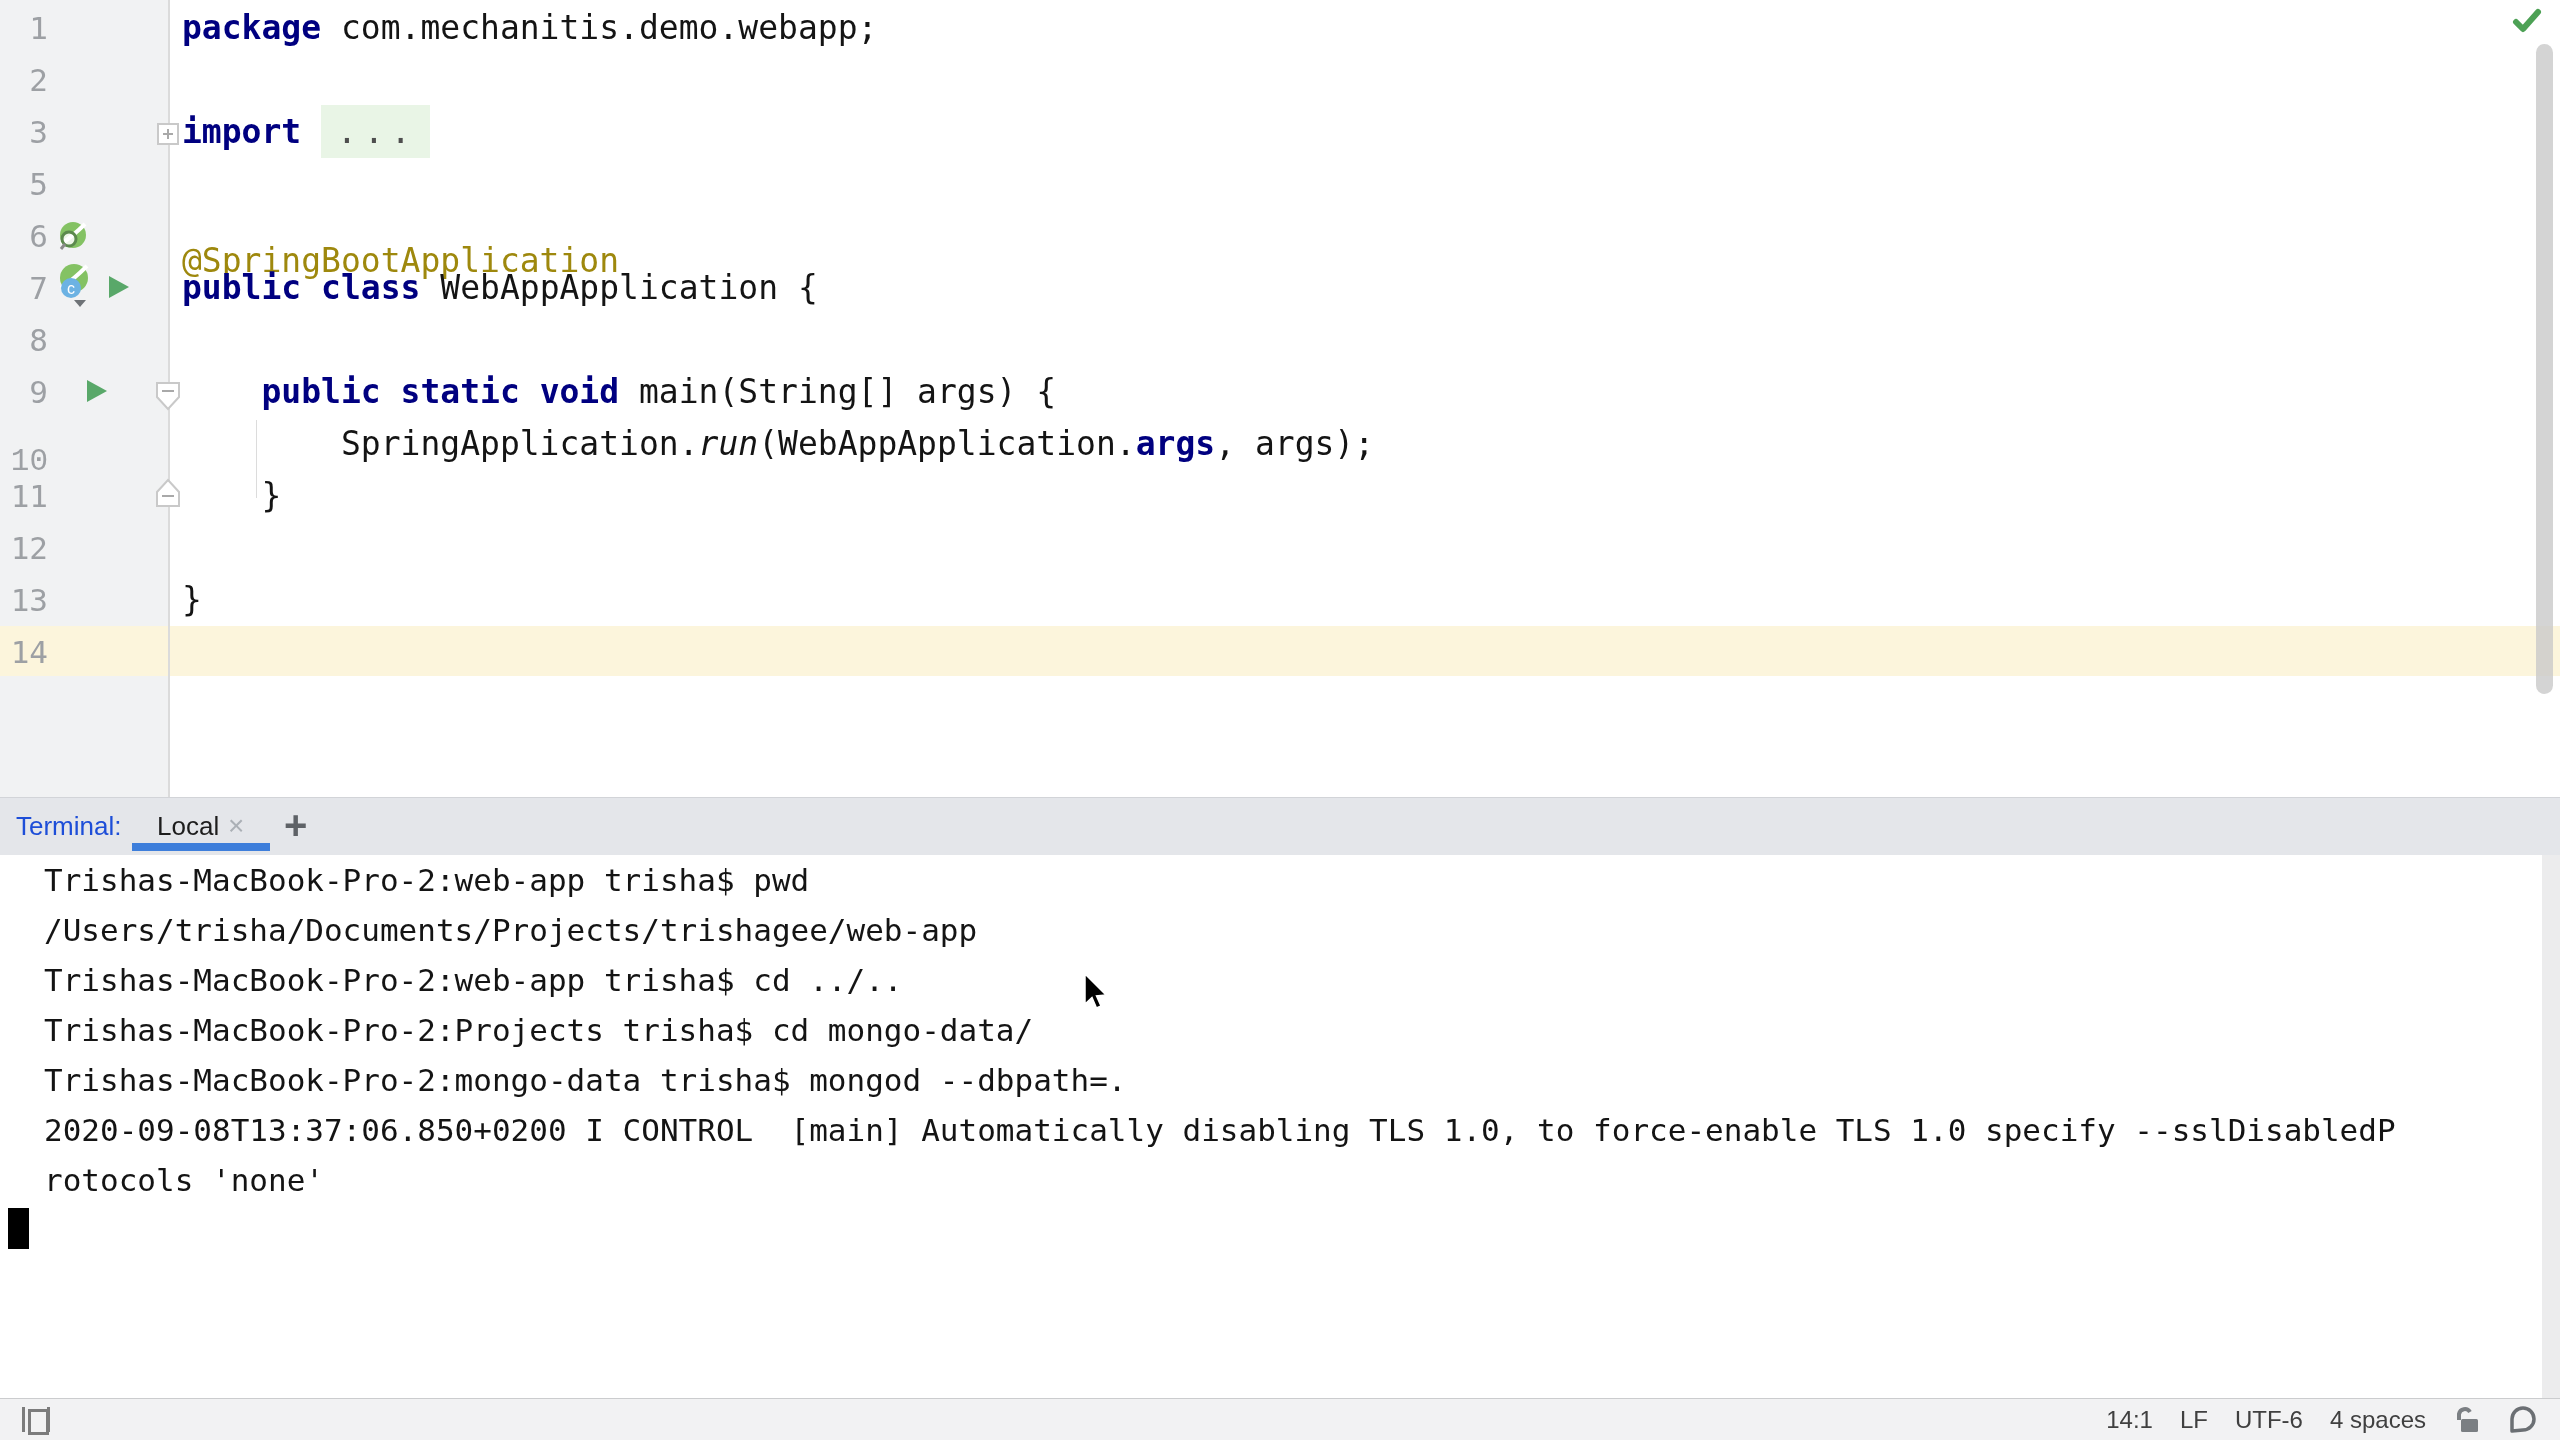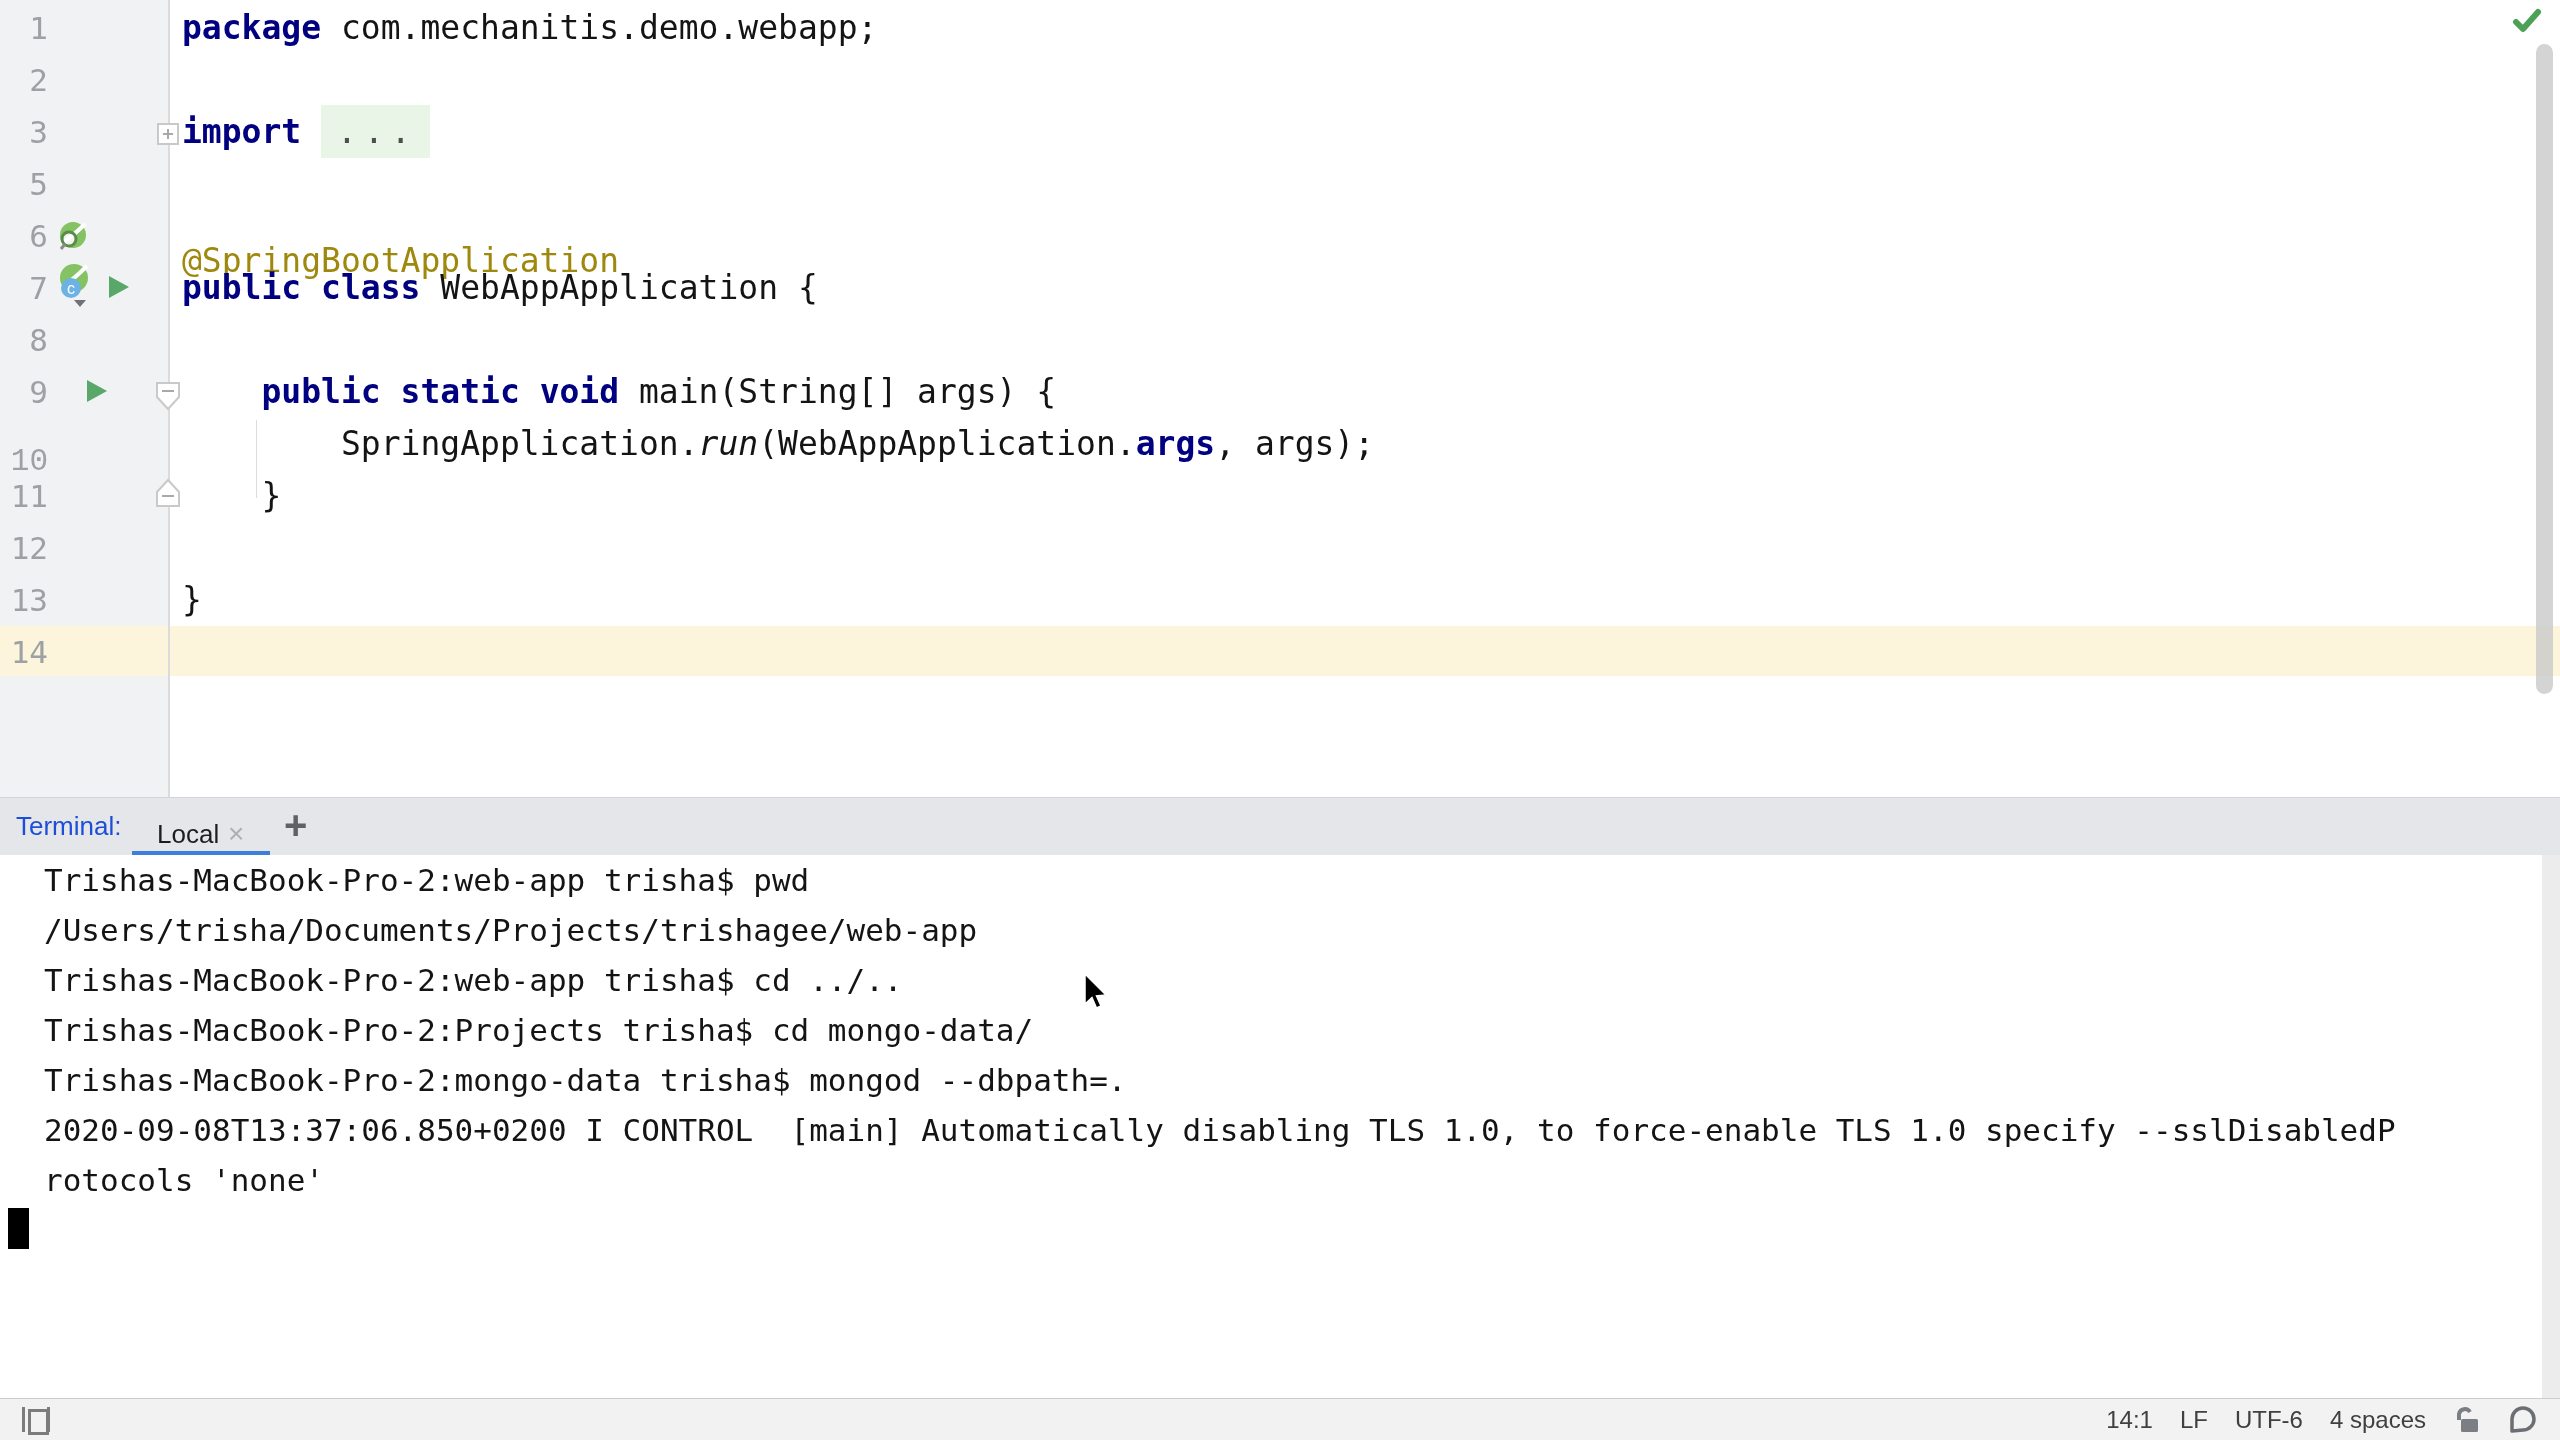--- a/index.html
+++ b/index.html
@@ -29,21 +29,21 @@
   .fold-plus:before { left:4px; top:8px; width:10px; height:2px; }
   .fold-plus:after { left:8px; top:4px; width:2px; height:10px; }
   .gutter-icon { position:absolute; }
   .scroll-thumb-editor { position:absolute; left:2536px; top:44px; width:17px; height:650px;
     background:#C9C9C9; opacity:.8; border-radius:9px; }
   .check-icon { position:absolute; left:2510px; top:4px; }
   
   .term-header { position:absolute; left:0; top:797px; width:2560px; height:58px; background:#E4E6EA;
     border-top:1px solid #D2D4D8; box-sizing:border-box; }
   .term-label { position:absolute; left:16px; top:0; height:57px; line-height:57px; font-size:26px; color:#1d4ed8; }
-  .term-tab { position:absolute; left:132px; top:8px; width:138px; height:57px; }
+  .term-tab { position:absolute; left:132px; top:0; width:138px; height:57px; }
   .term-tab-label { position:absolute; left:25px; top:0; height:57px; line-height:57px; font-size:26px; color:#1D1D1D; }
   .term-tab-close { position:absolute; left:96px; top:0; height:57px; line-height:55px; font-size:28px; color:#ABB0B6; }
   .term-tab-underline { position:absolute; left:0; bottom:4px; width:138px; height:8px; background:var(--tab-underline); }
   .term-newtab { position:absolute; left:284px; top:0; height:57px; line-height:54px; font-size:40px; color:#5E6267; font-weight:bold; }
   
   .term-body { position:absolute; left:0; top:855px; width:2560px; height:543px; background:#fff; }
   .term-line { position:absolute; left:8px; height:50px; line-height:50px; white-space:pre;
     font-family:"DejaVu Sans Mono", monospace; font-size:31px; color:#141414;margin-left:36px; }
   .term-cursor { position:absolute; left:8px; top:353px; width:21px; height:41px; background:#000; }
   .term-scroll-track { position:absolute; right:0; top:0; width:18px; height:543px; background:#ECECED; }

